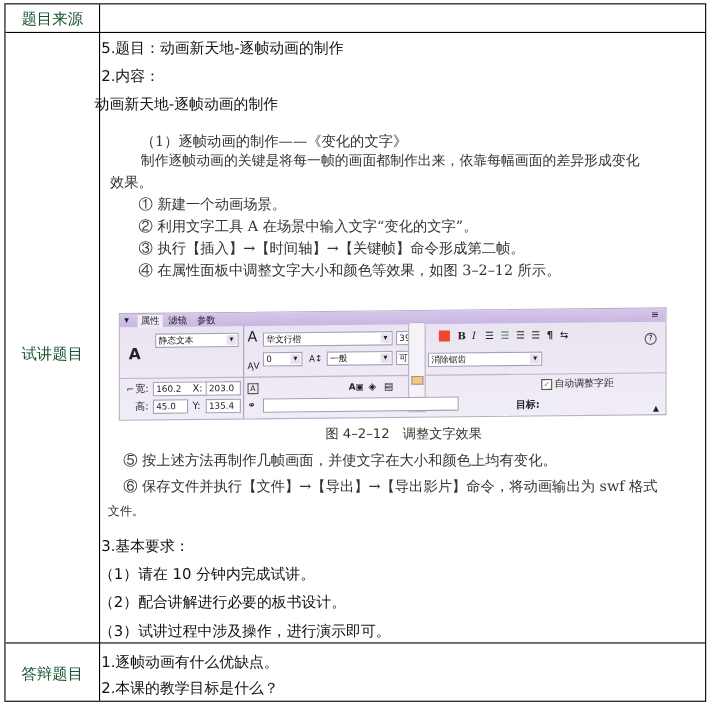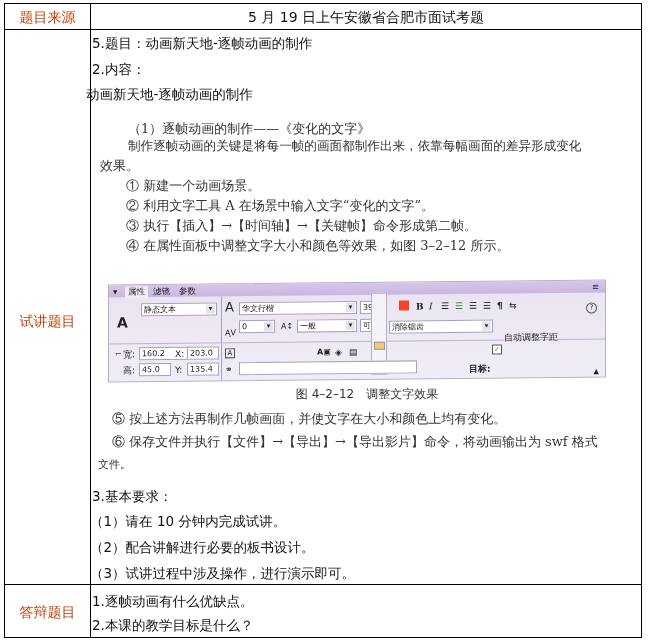--- a/index.html
+++ b/index.html
@@ -2,21 +2,21 @@
 <html><head>
   <meta charset="utf-8">
   <style>
     html, body { margin: 0; padding: 0; background: #ffffff; }
     body { width: 648px; height: 643px; position: relative; overflow: hidden;
            font-family: "DejaVu Sans", "Liberation Sans", sans-serif; color: #111; }
     .tbl { position: absolute; left: 4px; top: 3px; width: 638px; height: 635px;
            border: 1.5px solid #000; box-sizing: border-box; }
     .vline { position: absolute; left: 85px; top: 0; bottom: 0; border-left: 1.5px solid #000; }
     .hline { position: absolute; left: 0; right: 0; border-top: 1.5px solid #000; }
-    .cell-label { position: absolute; left: 0; width: 85px; text-align: center; font-size: 14px; color: #c2410c; }
+    .cell-label { position: absolute; left: 0; width: 85px; text-align: center; font-size: 14px; color: #14532d; }
     .header-title { position: absolute; left: 86px; right: 0; top: 5px; text-align: center; font-size: 14px; }
     .line { position: absolute; left: 92px; font-size: 13.5px; white-space: nowrap; }
     .book { font-family: "DejaVu Serif", "Liberation Serif", serif; color: #333; font-size: 13px; }
     .book-center { position: absolute; left: 86px; right: 0; text-align: left; font-size: 13.5px; }
 
     
     .panel { position: absolute; left: 108px; top: 282px; width: 496px; height: 96px;
              background: linear-gradient(#e9e3f1, #f1edf6); border: 1px solid #b8aec8;
              transform: skewY(-0.6deg); font-size: 8.5px; color: #222;
              font-family: "DejaVu Sans", sans-serif; }
@@ -37,21 +37,20 @@
   </style>
 </head>
 <body>
 
 <div class="tbl">
   <div class="vline"></div>
   <div class="hline" style="top:25px"></div>
   <div class="hline" style="top:580px"></div>
 
   <div class="cell-label" style="top:5px">题目来源</div>
-  <div class="header-title">5 月 19 日上午安徽省合肥市面试考题</div>
 
   <div class="cell-label" style="top:309px">试讲题目</div>
   <div class="cell-label" style="top:600px">答辩题目</div>
 </div>
 
 <div class="line" style="top:35px">5.题目：动画新天地-逐帧动画的制作</div>
 <div class="line" style="top:61px">2.内容：</div>
 <div class="book-center" style="top:86px">动画新天地-逐帧动画的制作</div>
 
 <div class="line book" style="top:120px; left:128px">（1）逐帧动画的制作——《变化的文字》</div>
@@ -130,21 +129,21 @@
   <div class="box" style="left:78px; top:78px; width:32px">135.4</div>
 
   <span class="ic" style="left:116px; top:64px; border:1px solid #555; width:8px; height:8px; font-size:7px; line-height:8px; text-align:center">A</span>
   <span class="ic" style="left:208px; top:64px; font-weight:bold; font-size:8px">A▣</span>
   <span class="ic" style="left:226px; top:64px">◈</span>
   <span class="ic" style="left:240px; top:64px">▤</span>
   <span class="ic" style="left:116px; top:80px">⚭</span>
   <div class="box" style="left:130px; top:78px; width:178px"></div>
 
   <span class="ic" style="left:383px; top:63px; width:8px; height:8px; border:1px solid #555; background:#fff; font-size:7px; line-height:8px; text-align:center; color:#3a3">✓</span>
-  <span class="ic" style="left:395px; top:51px">自动调整字距</span>
+  <span class="ic" style="left:395px; top:63px">自动调整字距</span>
   <span class="ic" style="left:360px; top:82px; font-weight:bold">目标:</span>
   <span class="ic" style="right:6px; top:86px; font-size:7px">▲</span>
 </div>
 
 <div class="caption">图 4–2–12　调整文字效果</div>
 
 <div class="line book" style="top:410px; left:112px">⑤ 按上述方法再制作几帧画面，并使文字在大小和颜色上均有变化。</div>
 <div class="line book" style="top:433px; left:112px">⑥ 保存文件并执行【文件】→【导出】→【导出影片】命令，将动画输出为 swf 格式</div>
 <div class="line book" style="top:457px; left:98px; font-size:11px">文件。</div>
 

